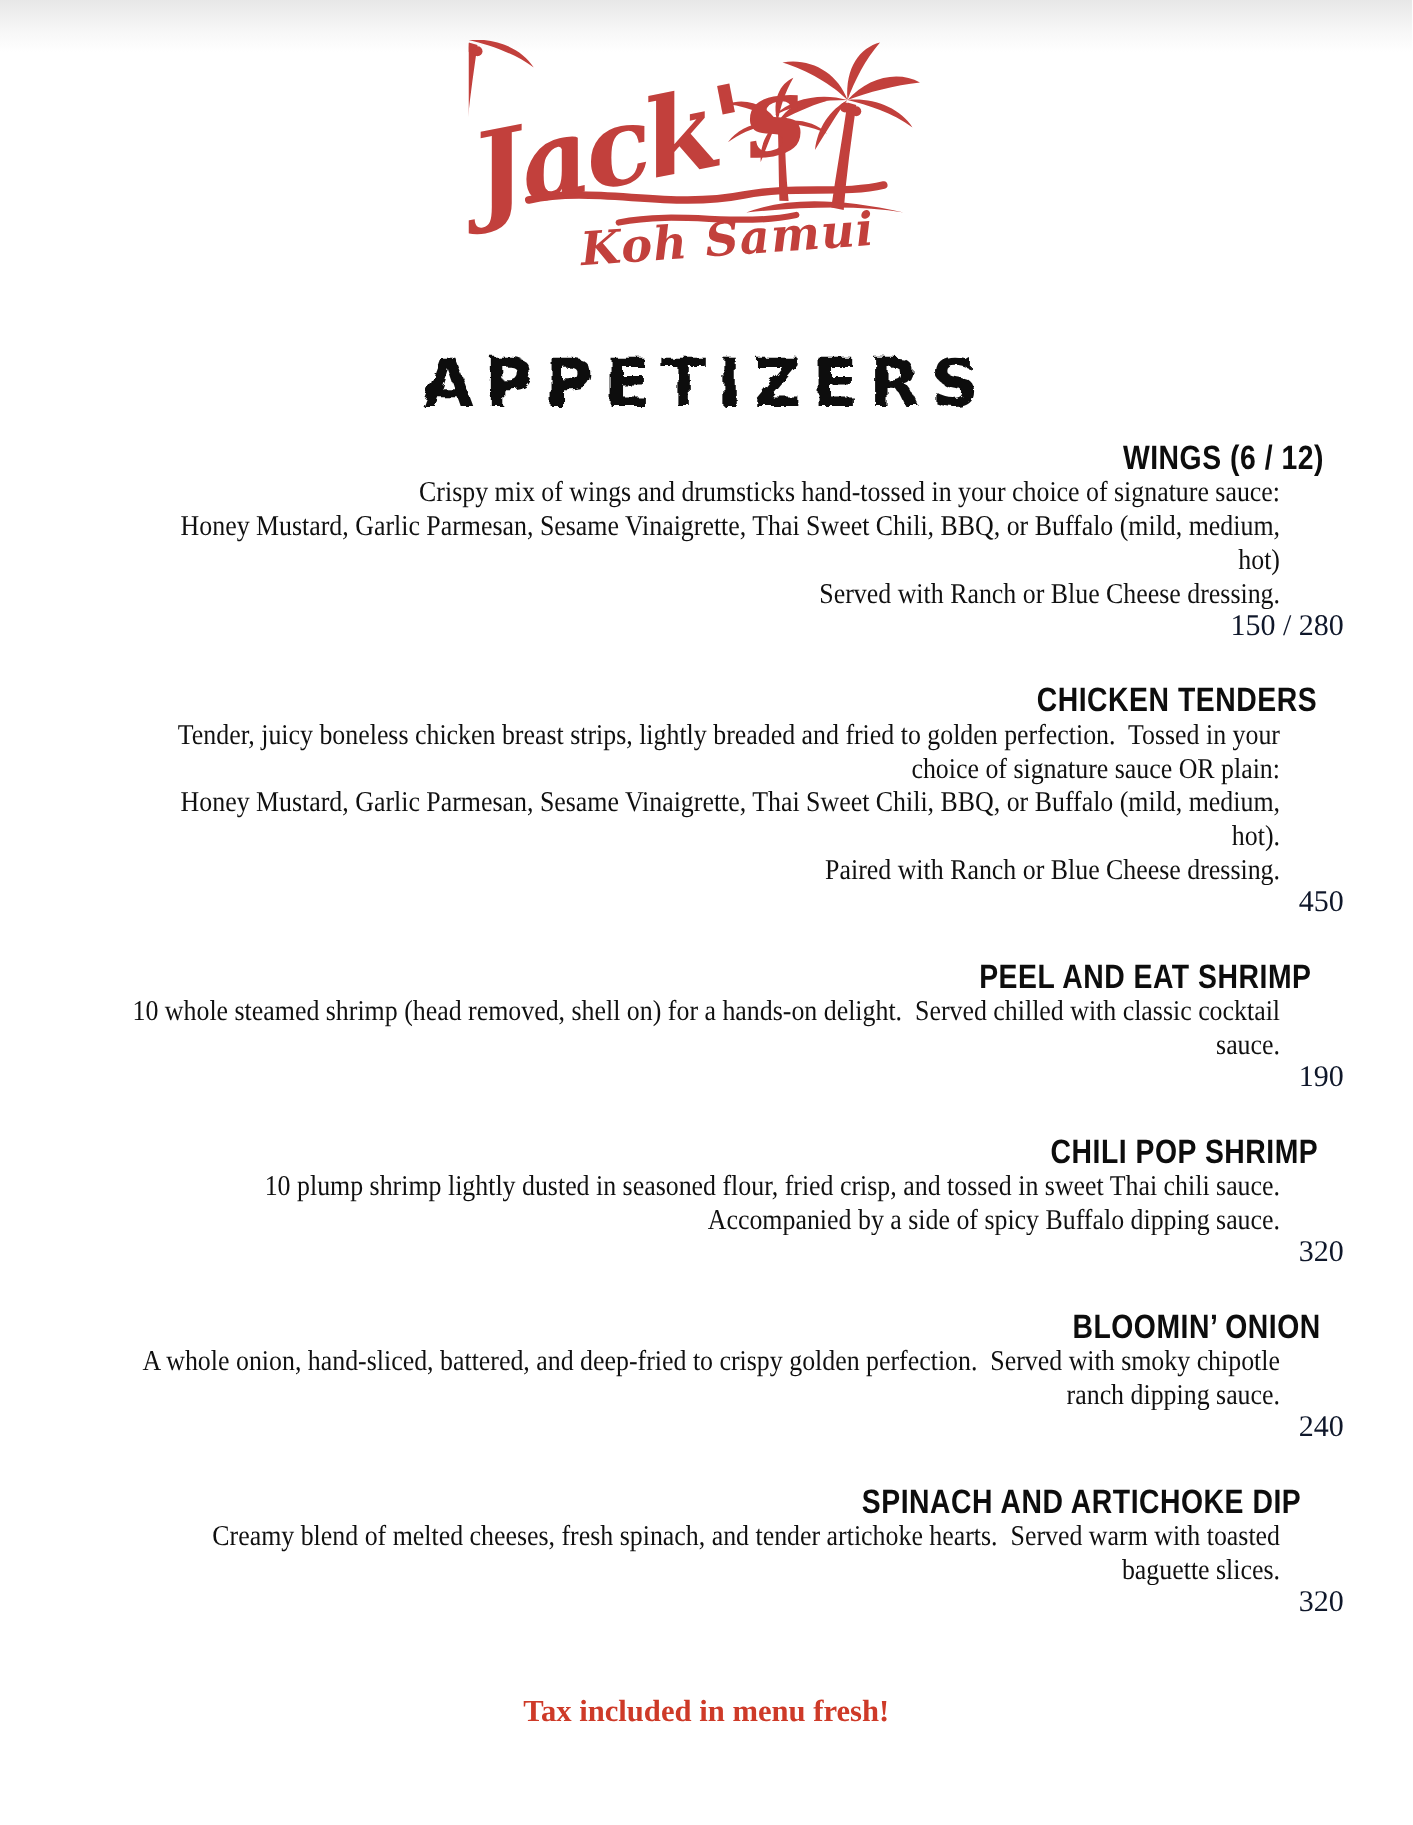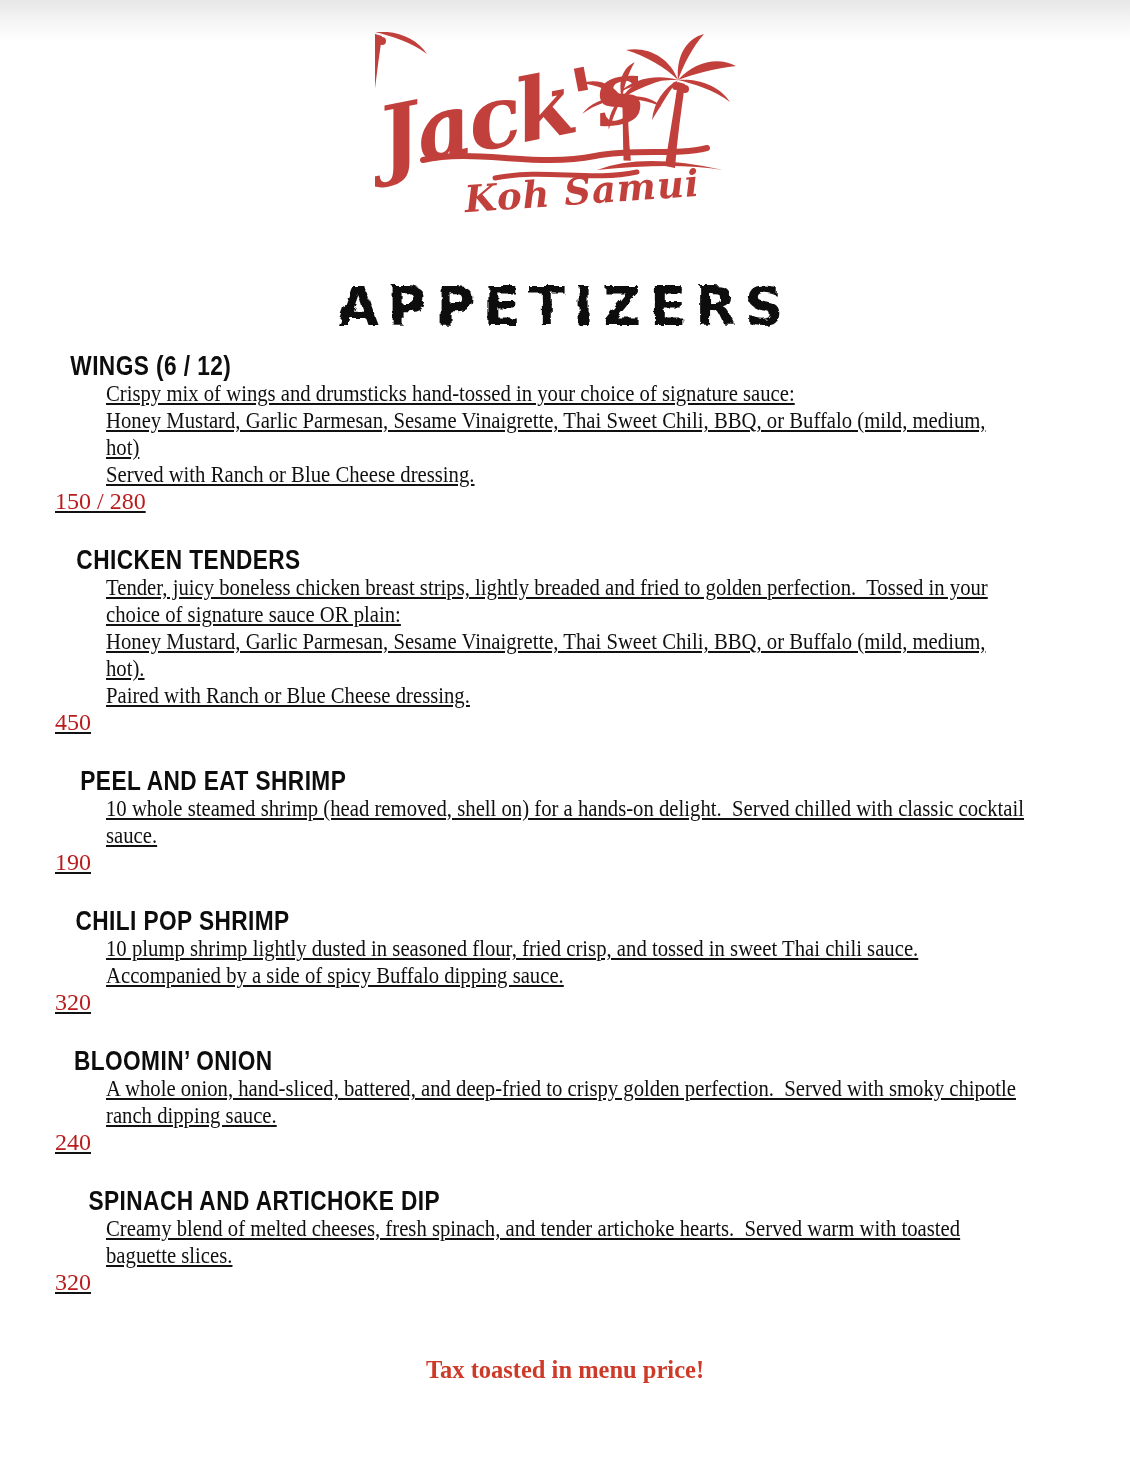--- a/index.html
+++ b/index.html
@@ -38,40 +38,40 @@
   }
   
   .title-svg{display:block;margin:56px auto 0 auto;}
   .title-svg text{
     font-family:"DejaVu Sans", sans-serif;
     font-weight:bold;
     letter-spacing:9px;
     fill:#0c0c0c;
   }
   
-  .menu{width:1020px;margin:10px auto 18px auto;text-align:left;text-decoration:underline;}
+  .menu{width:1020px;margin:10px auto 18px auto;text-align:right;}
   .menu-item{margin-bottom:31px;}
   .item-name{
     margin:0;
     font-family:"Liberation Sans", sans-serif;
     font-weight:700;
     font-size:27px;line-height:28px;
     color:#0d0d0d;
     letter-spacing:0.5px;
   }
   .item-name .squeeze{display:inline-block;transform:scaleX(0.84);transform-origin:50% 50%;white-space:pre;}
   .item-desc{transform:scaleX(0.90);transform-origin:50% 0;}
   .desc-line{
     font-size:23px;line-height:27px;
     white-space:pre;
     color:#101010;
   }
   .item-price{
     font-size:24px;line-height:27px;
-    color:#b91c1c;
+    color:#0f172a;
     font-variant-numeric:oldstyle-nums;
     font-feature-settings:"onum" 1;
   }
   
   .footer{
     margin-top:56px;
     text-align:center;
     color:var(--footer-red,#ce3a28);
     font-family:"Liberation Serif", serif;
     font-weight:bold;
@@ -177,15 +177,15 @@
     <h3 class="item-name"><span class="squeeze">SPINACH AND ARTICHOKE DIP</span></h3>
     <div class="item-desc">
           <div class="desc-line">Creamy blend of melted cheeses, fresh spinach, and tender artichoke hearts.  Served warm with toasted</div>
           <div class="desc-line">baguette slices.</div>
         </div>
     <div class="item-price">320</div>
   </section>
 </main>
 
   <footer class="footer">
-    <div class="footer-line">Tax toasted in menu price!</div>
+    <div class="footer-line">Tax included in menu fresh!</div>
   </footer>
 </div>
 
 </body></html>

